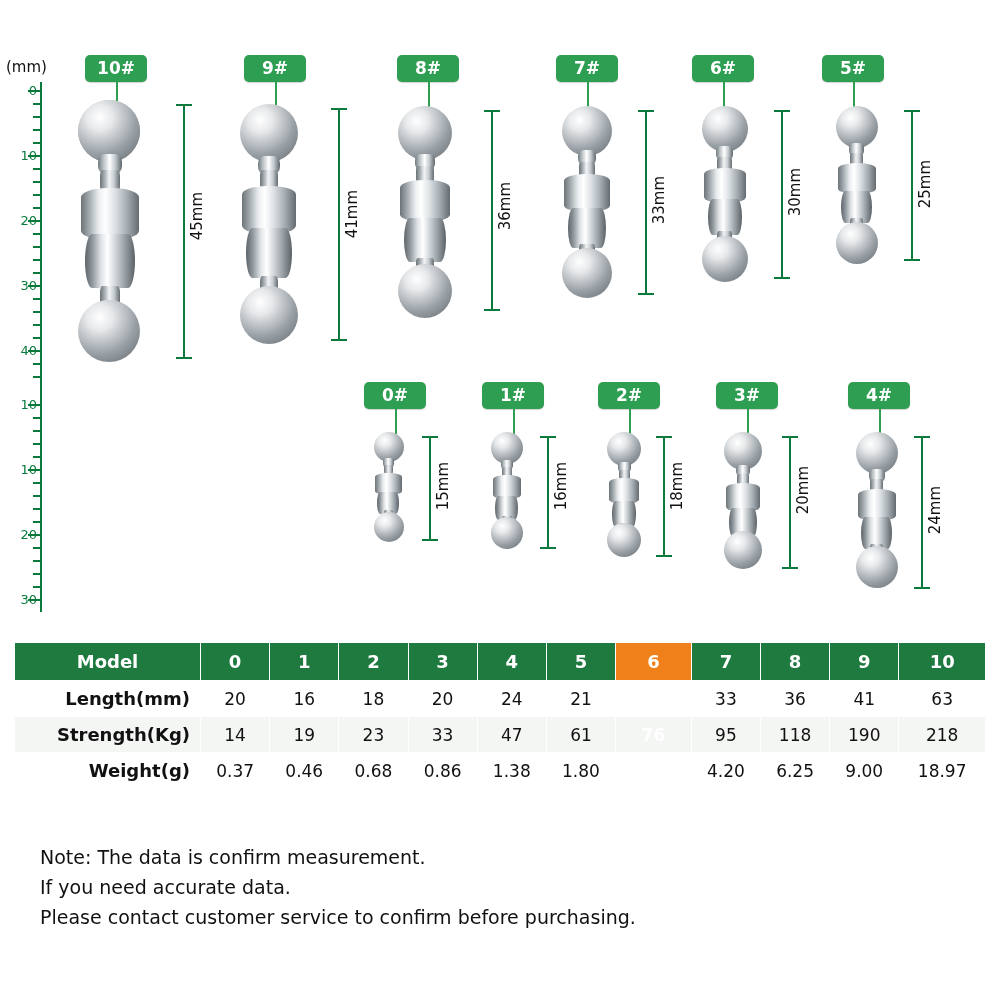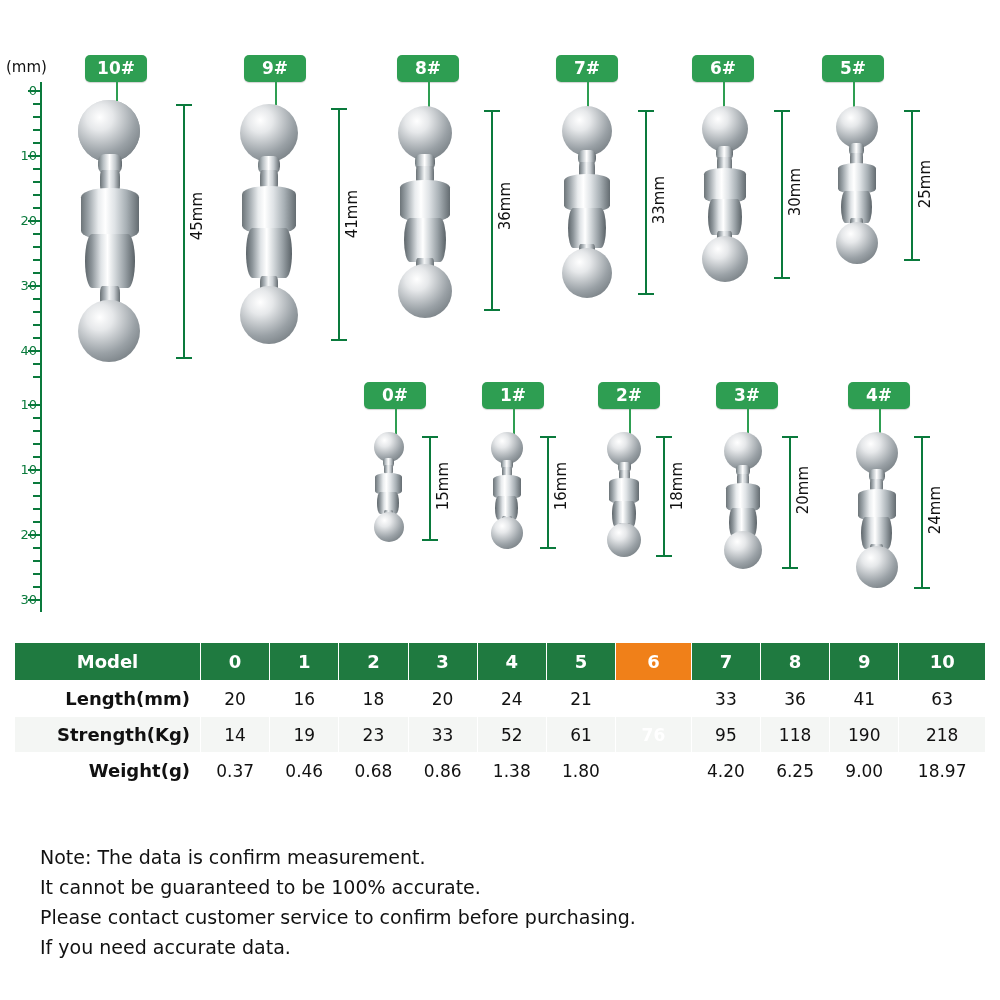--- a/index.html
+++ b/index.html
@@ -449,21 +449,21 @@
       <td>36</td>
       <td>41</td>
       <td>63</td>
     </tr>
     <tr>
       <td class="rowhead">Strength(Kg)</td>
       <td>14</td>
       <td>19</td>
       <td>23</td>
       <td>33</td>
-      <td>52</td>
+      <td>47</td>
       <td>61</td>
       <td class="hl">76</td>
       <td>95</td>
       <td>118</td>
       <td>190</td>
       <td>218</td>
     </tr>
     <tr>
       <td class="rowhead">Weight(g)</td>
       <td>0.37</td>
@@ -476,16 +476,15 @@
       <td>4.20</td>
       <td>6.25</td>
       <td>9.00</td>
       <td>18.97</td>
     </tr>
   </tbody>
 </table>
 
 <div id="notes">
   <div>Note: The data is confirm measurement.</div>
-  <div>It cannot be guaranteed to be 100% accurate.</div>
+  <div>If you need accurate data.</div>
   <div>Please contact customer service to confirm before purchasing.</div>
-  <div>If you need accurate data.</div>
 </div>
 
 </body></html>

